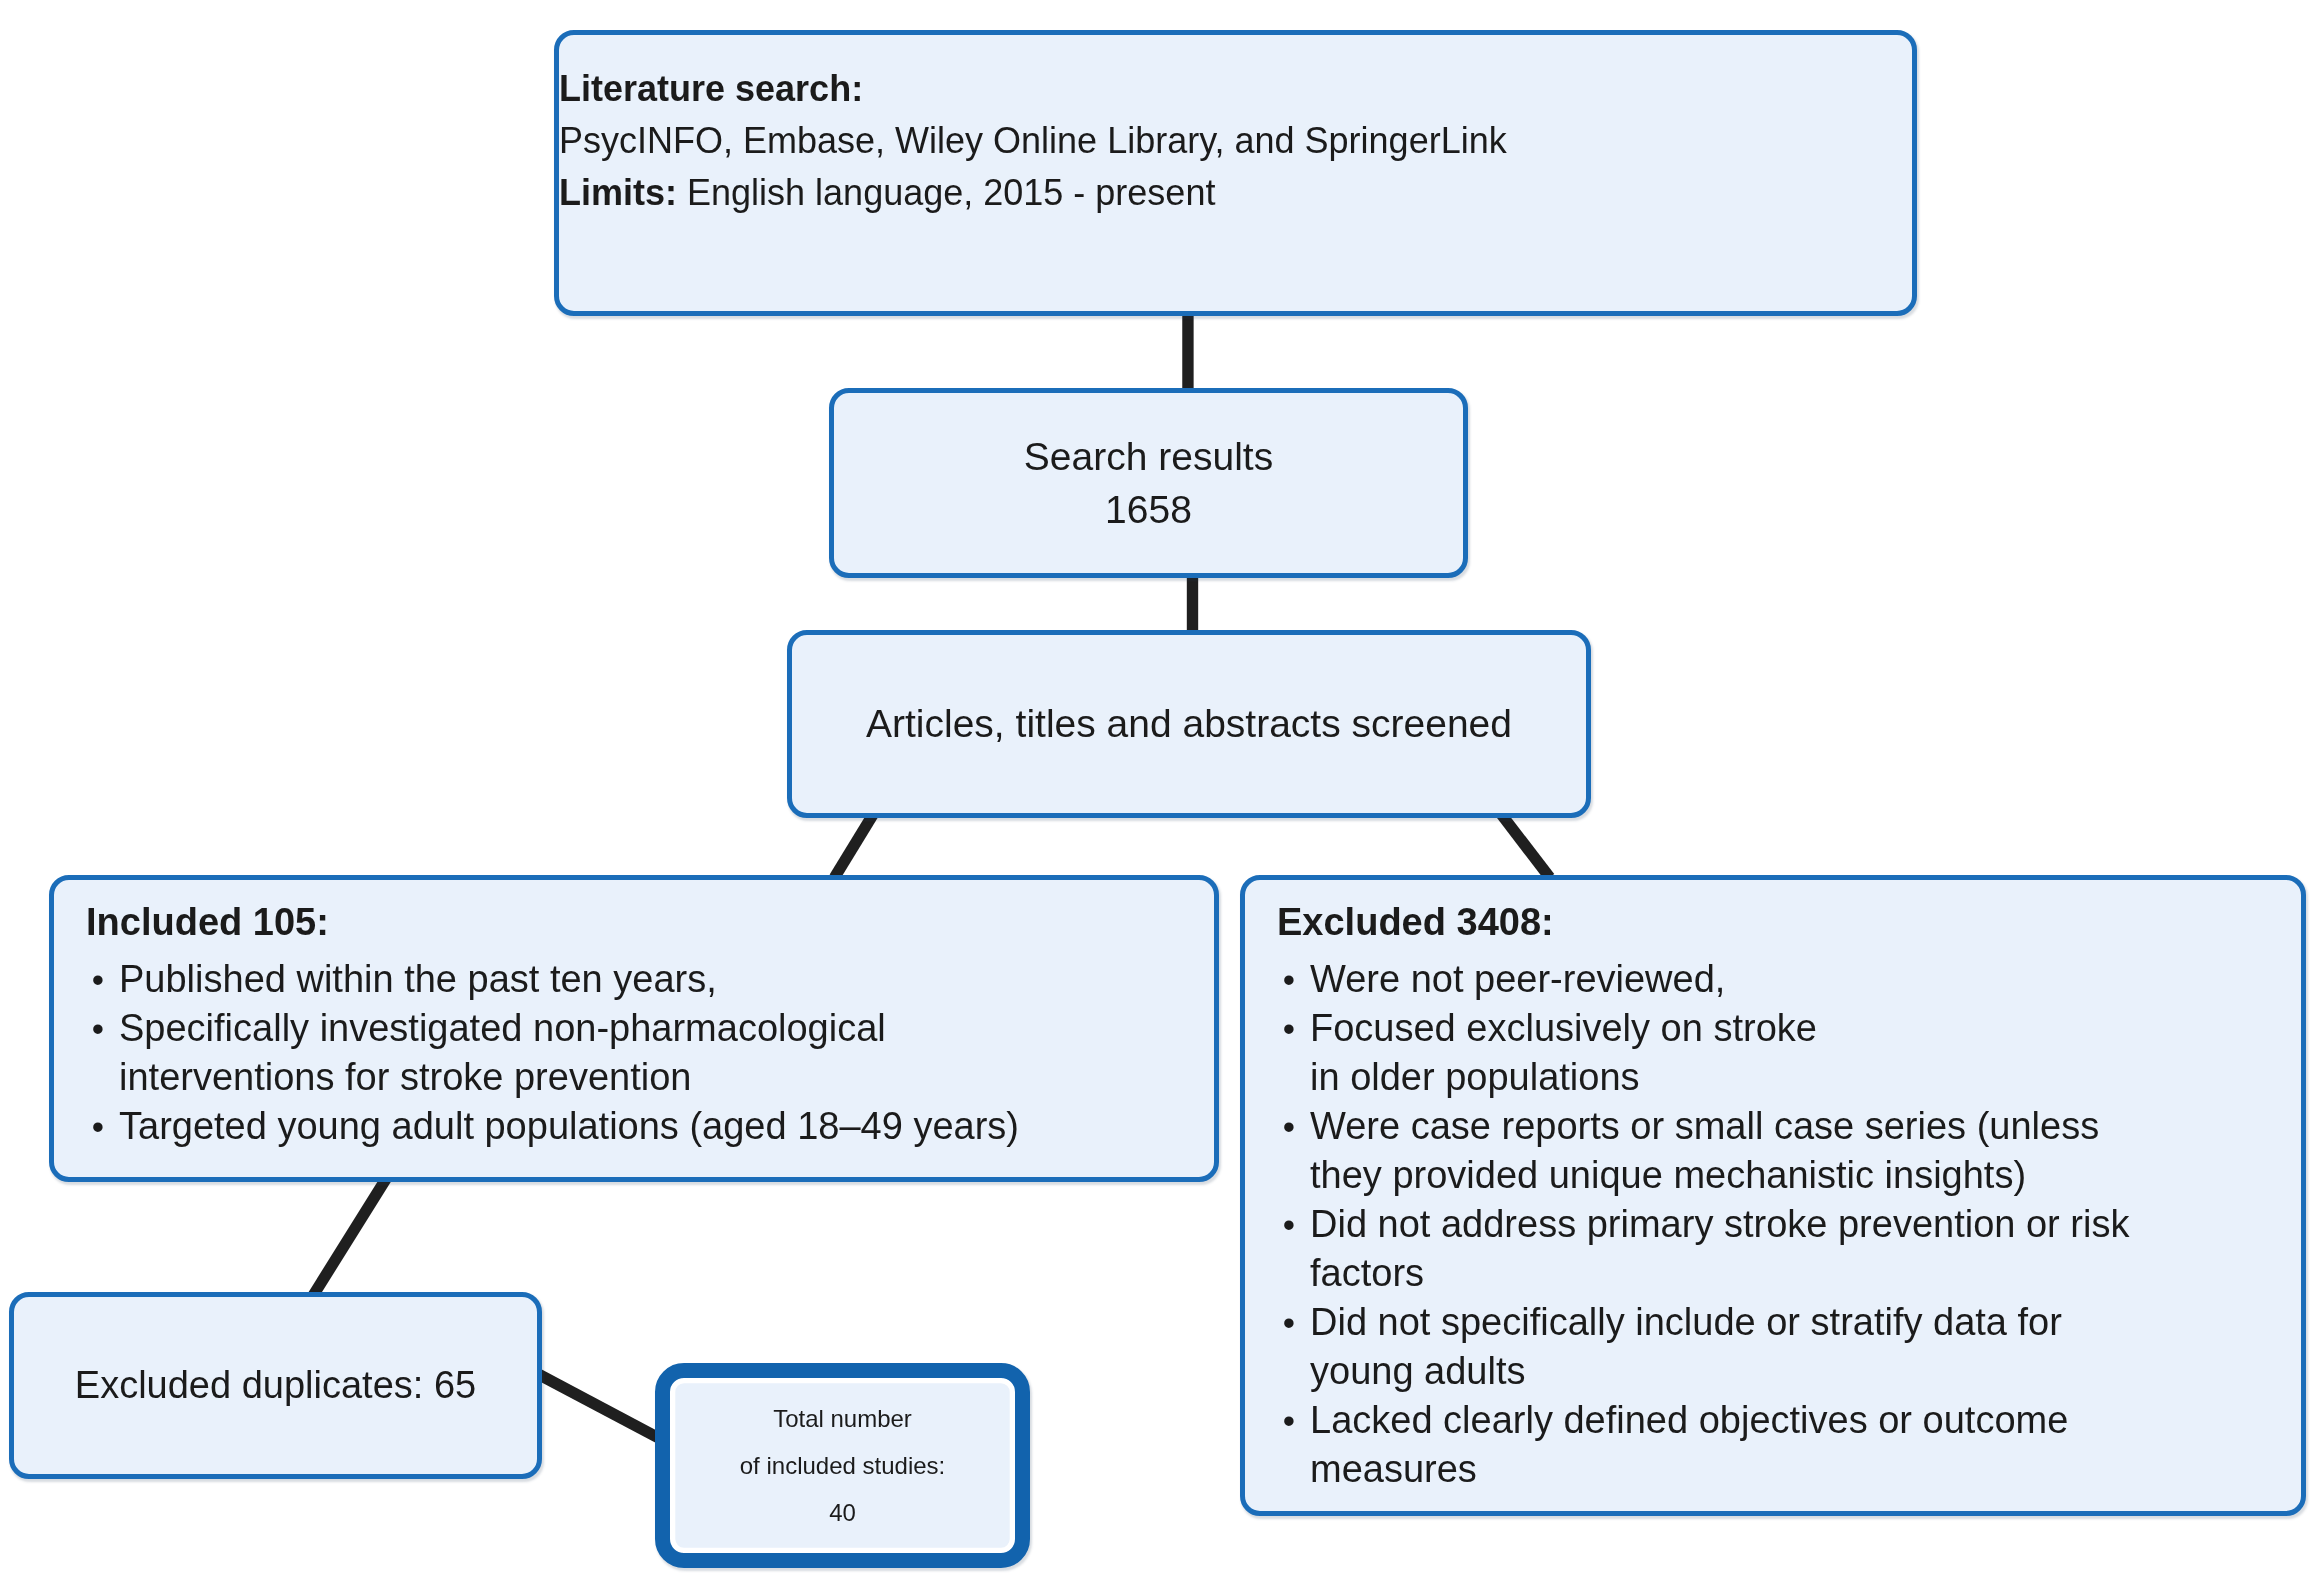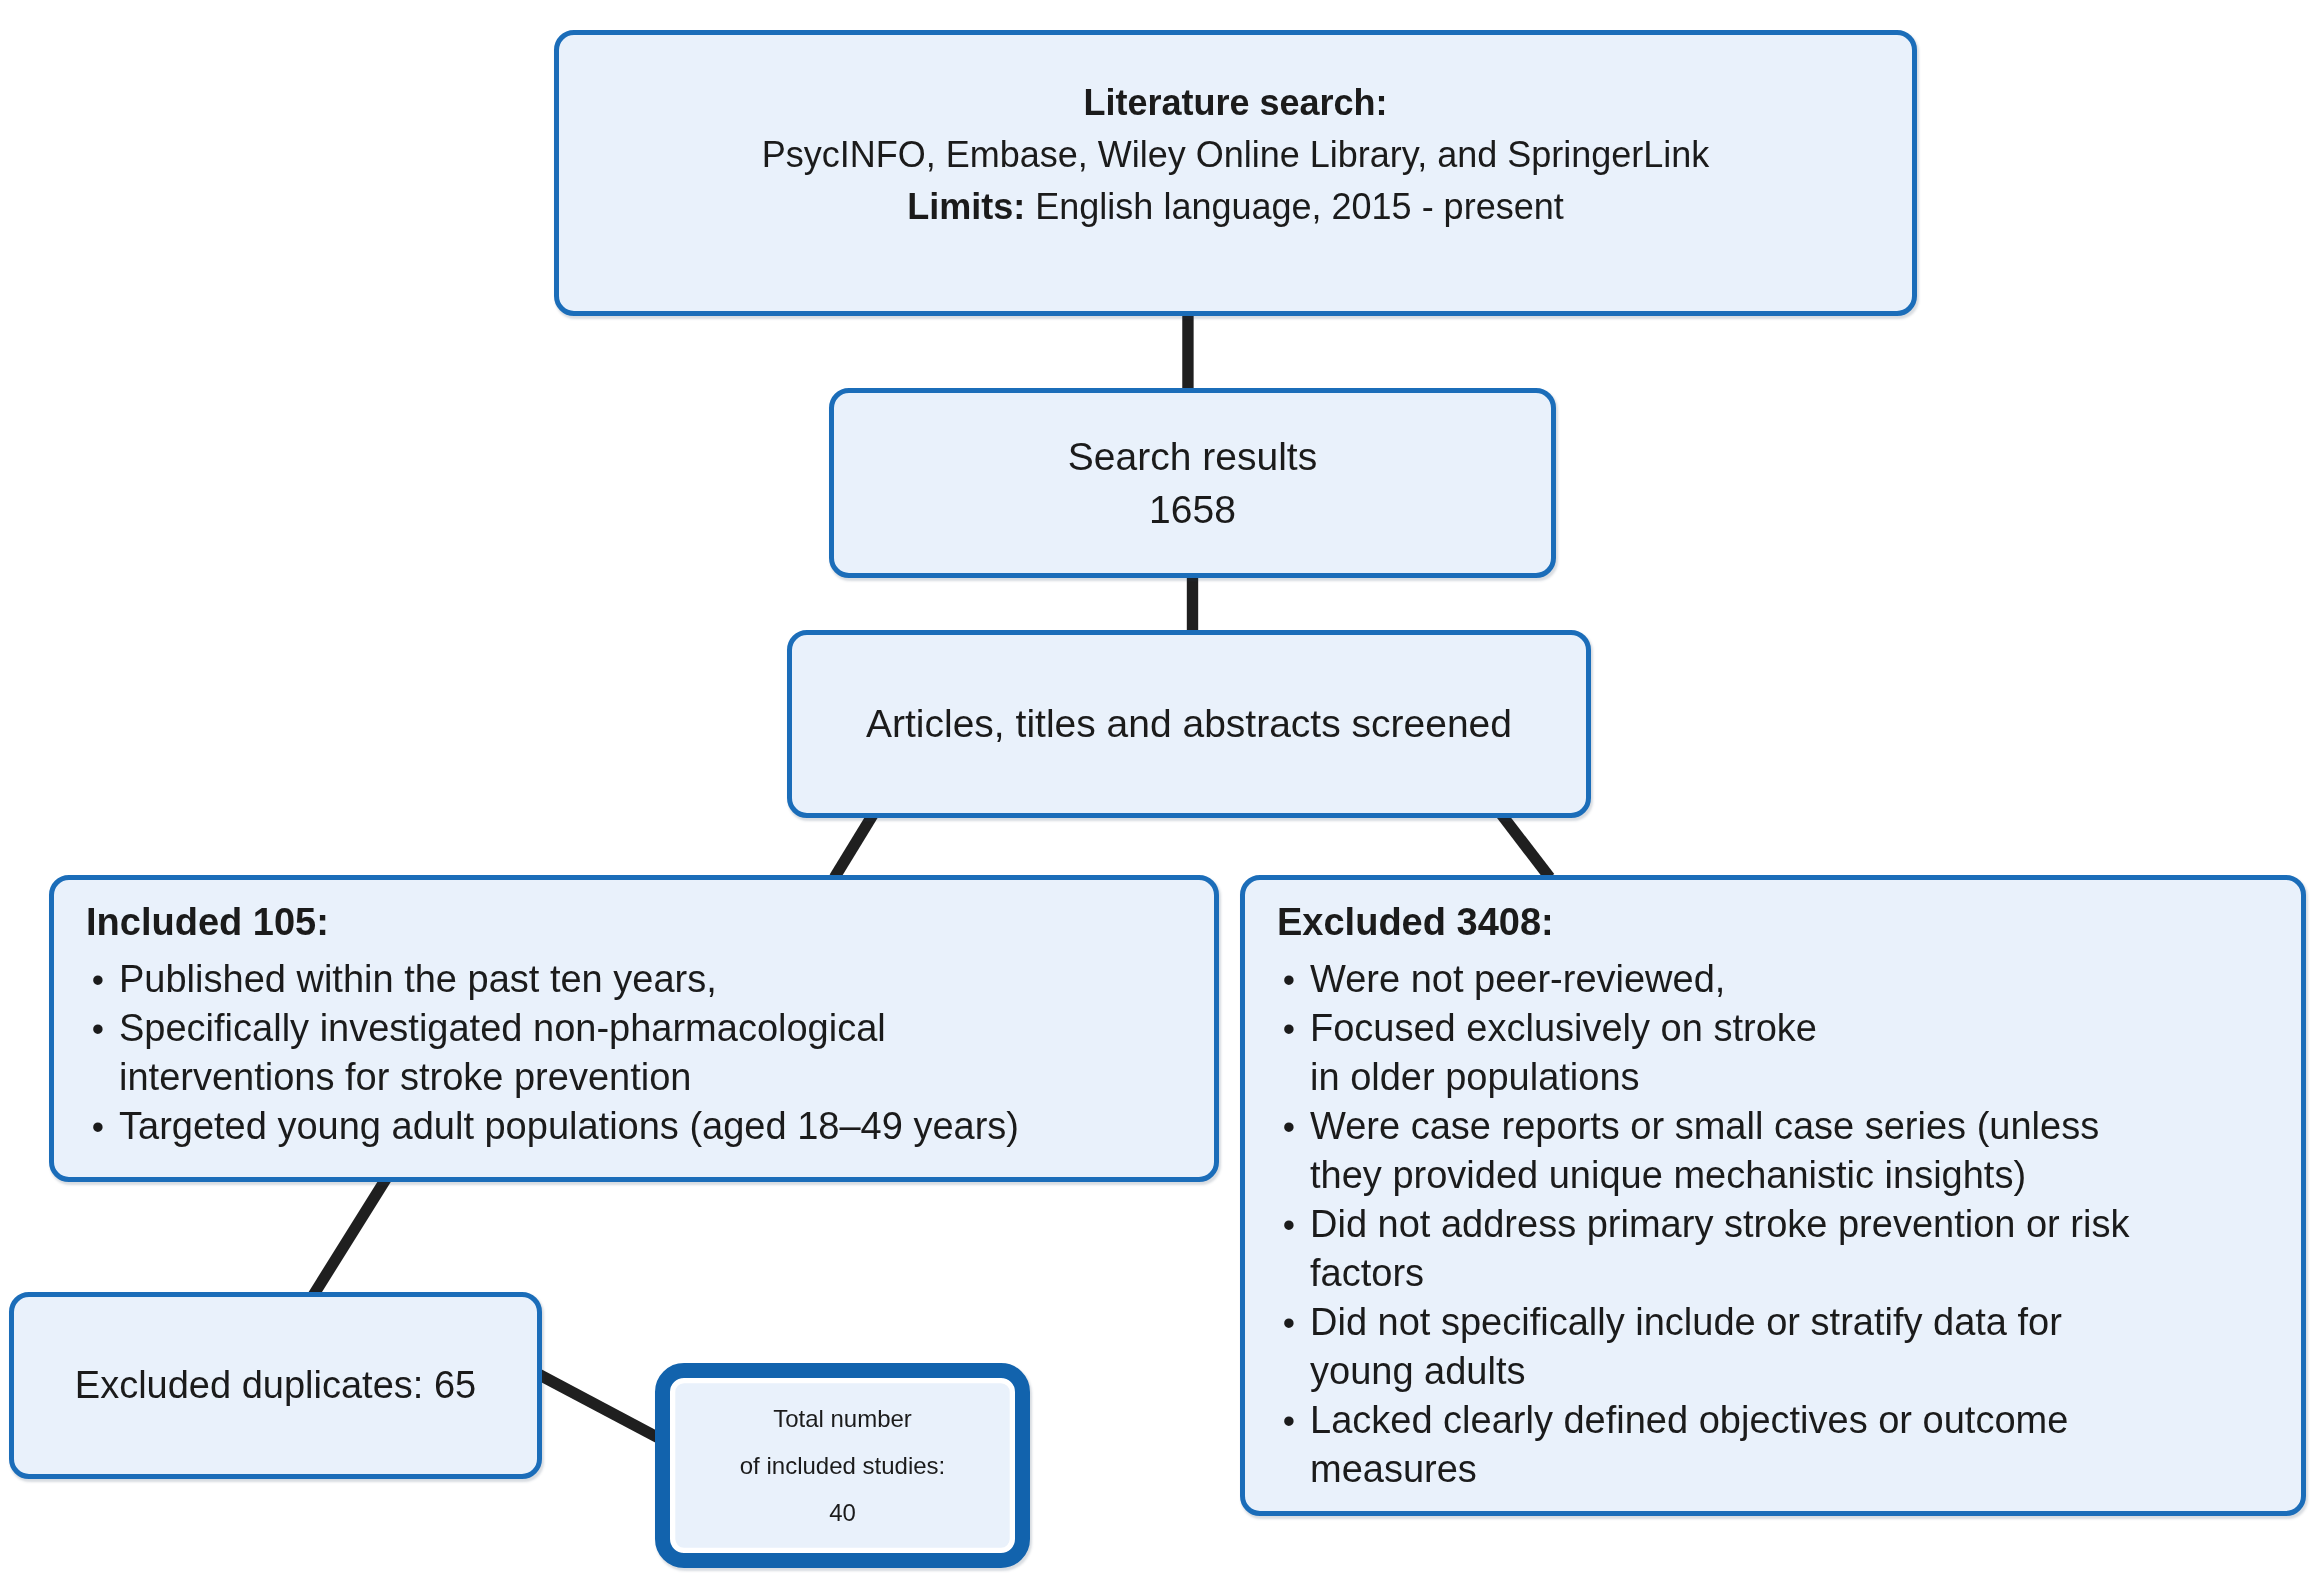--- a/index.html
+++ b/index.html
@@ -38,27 +38,27 @@
     display: flex;
     flex-direction: column;
     align-items: center;
     justify-content: center;
     text-align: center;
   }
   
   .box-a {
     left: 554px; top: 30px; width: 1363px; height: 286px;
     font-size: 36px; line-height: 52px;
-    text-align: center;
-    padding-top: 42px;
+    text-align: left;
+    padding-top: 28px;
   }
   .bold { font-weight: bold; }
   
   .box-b {
-    left: 829px; top: 388px; width: 727px; height: 190px;
+    left: 829px; top: 388px; width: 639px; height: 190px;
     font-size: 39px; line-height: 53px;
   }
   
   .box-c {
     left: 787px; top: 630px; width: 804px; height: 188px;
     font-size: 39px; line-height: 50px;
   }
   
   .box-included {
     left: 49px; top: 875px; width: 1170px; height: 307px;

